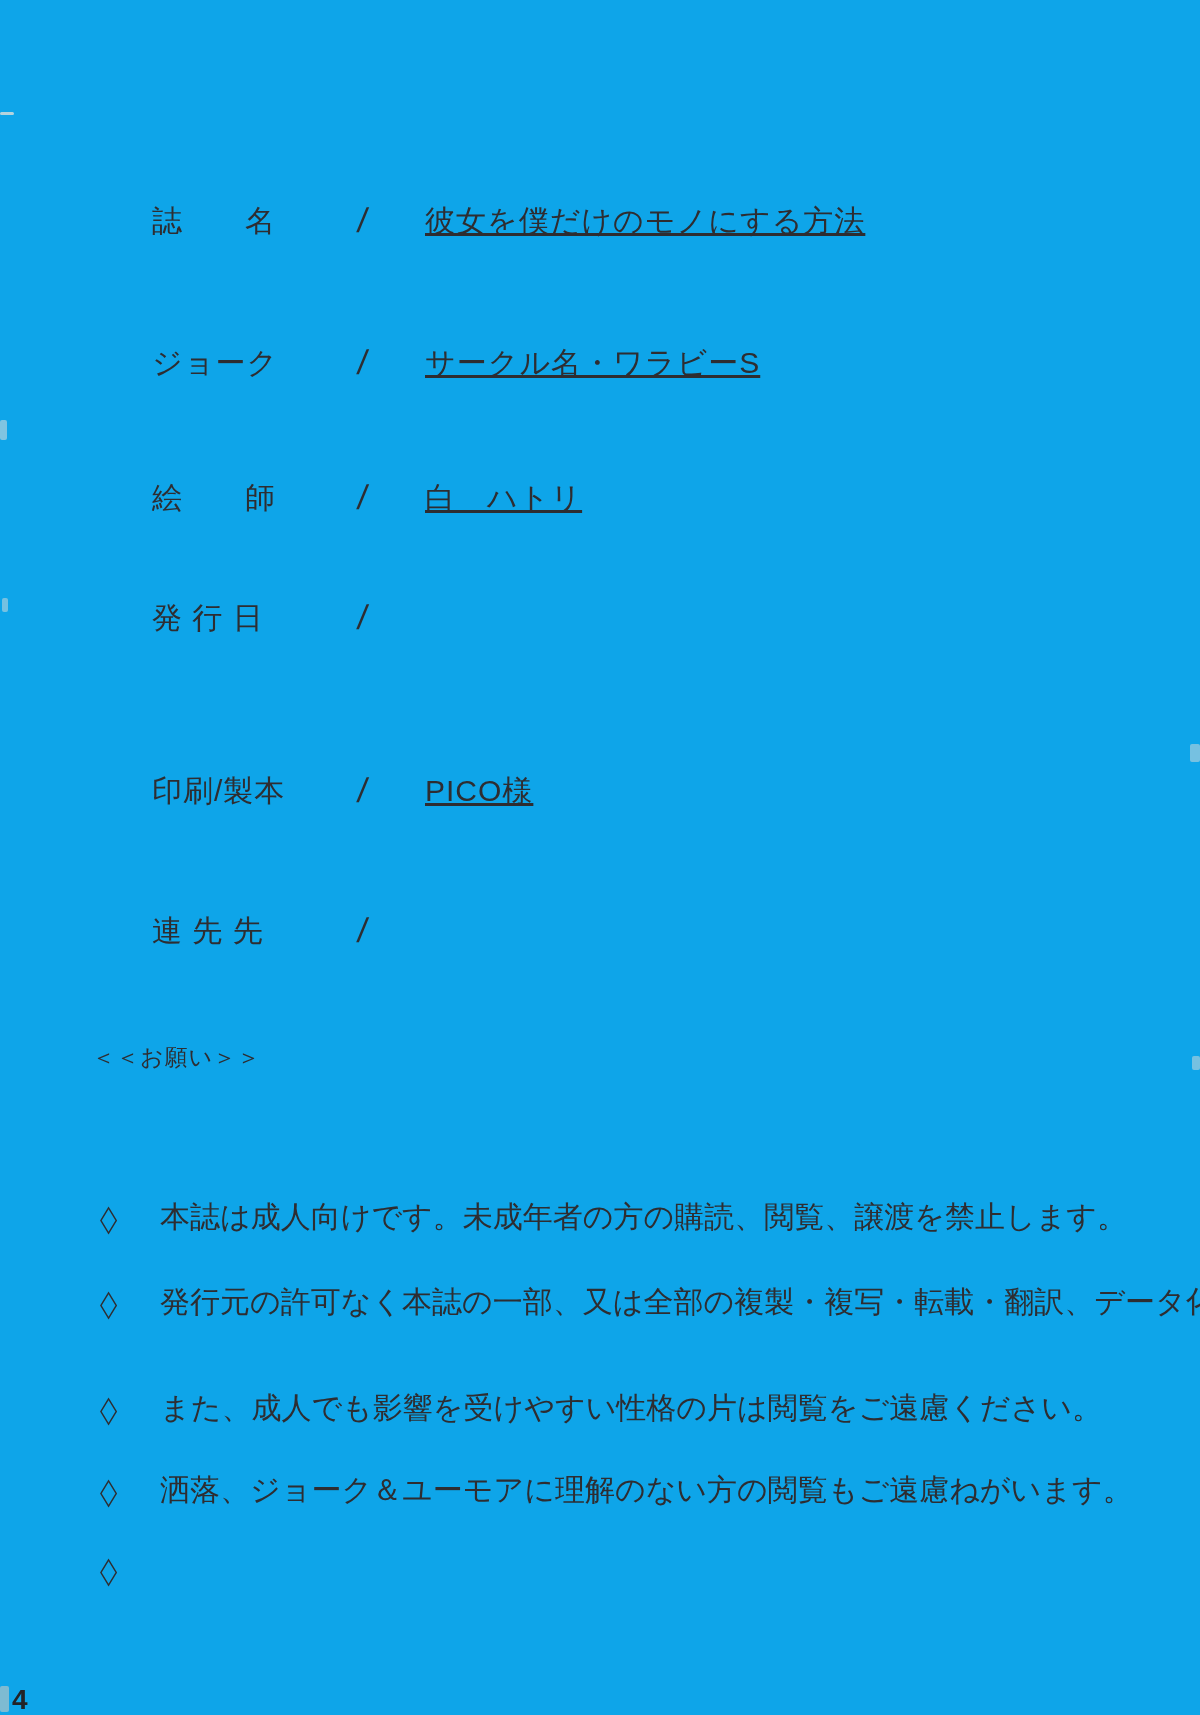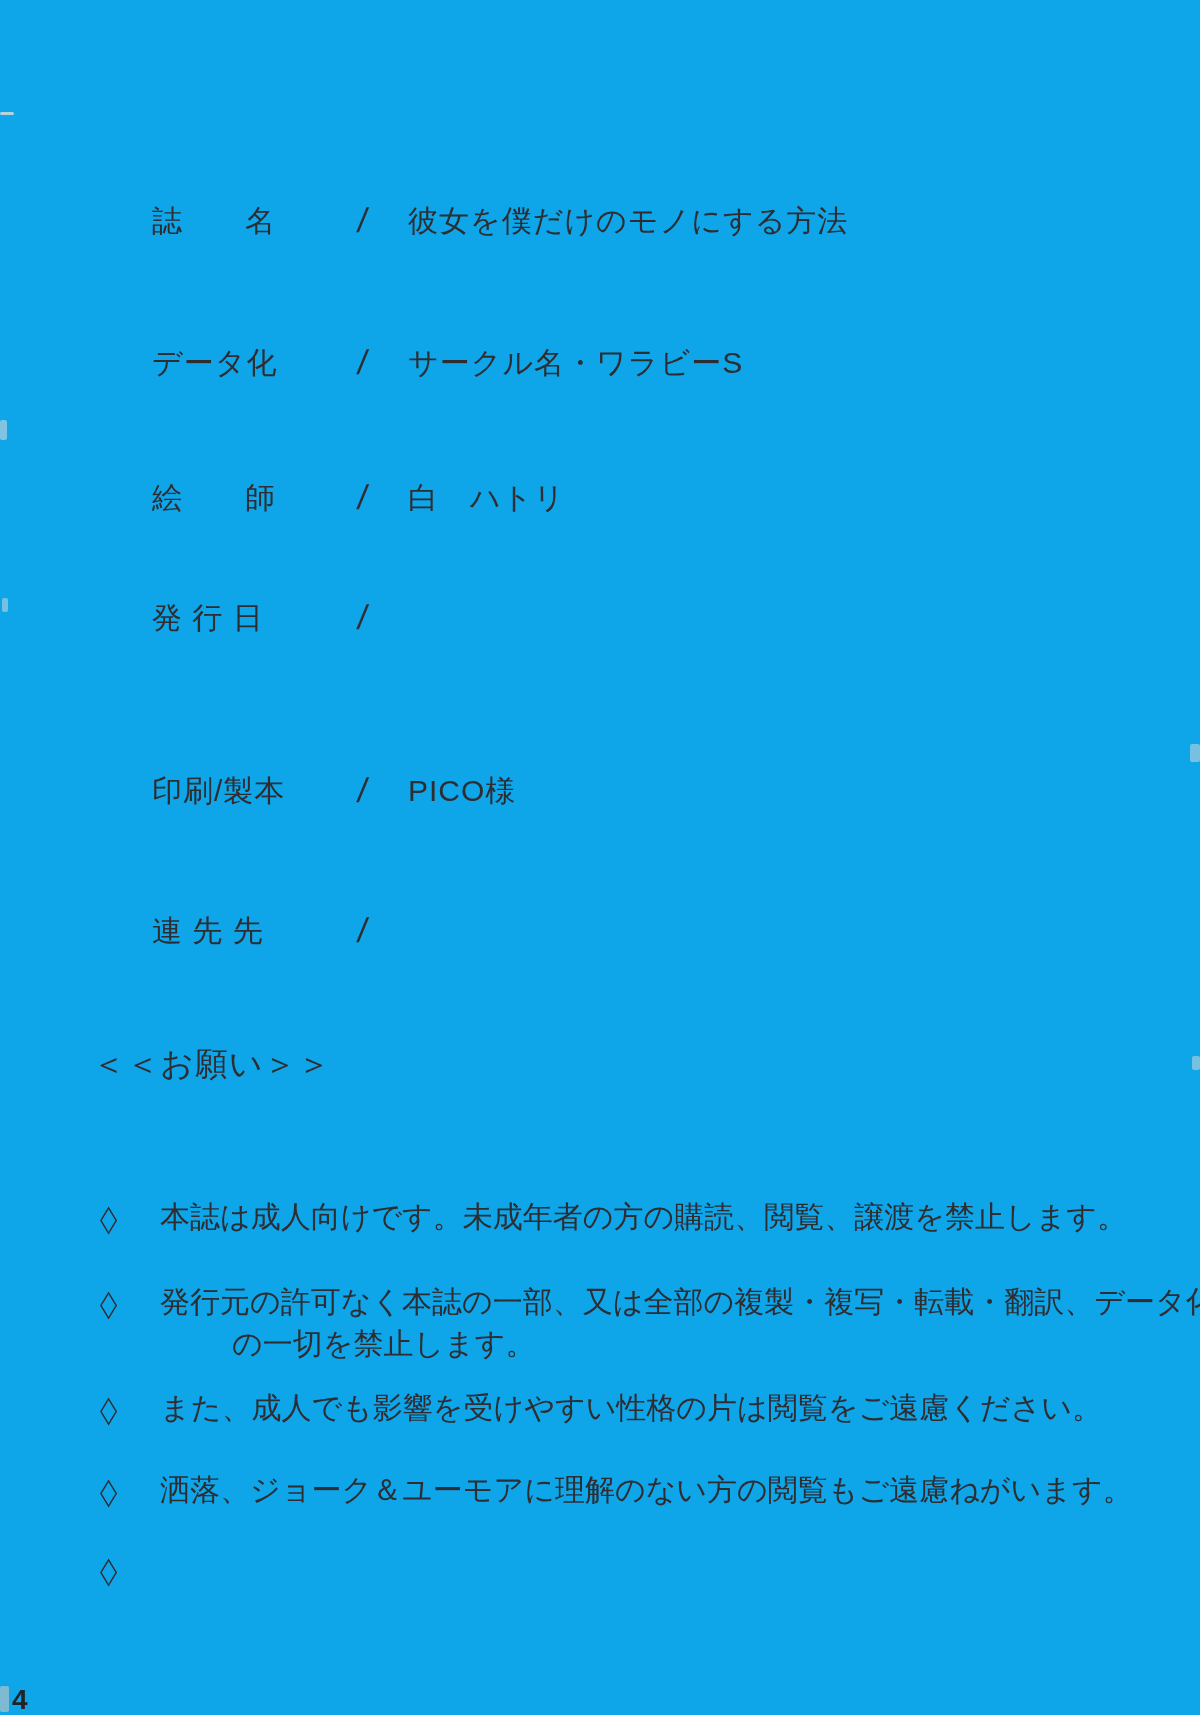--- a/index.html
+++ b/index.html
@@ -30,28 +30,29 @@
   .row .slash{
     display:inline-block;
     width:26px;
     text-align:center;
     font-size:34px;
     margin-top:-3px;
     transform:skewX(-8deg);
   }
   .row .value{
     display:inline-block;
-    margin-left:32px;
+    margin-left:49px;
     white-space:pre;
+    text-decoration:underline;
   }
   
   .notice-heading{
     position:absolute;
     left:92px;
-    font-size:33px;
+    font-size:23px;
     letter-spacing:1px;
     white-space:pre;
   }
   .bullet{
     position:absolute;
     left:100px;
     display:flex;
     align-items:flex-start;
     gap:36px;
     font-size:30px;
@@ -103,21 +104,21 @@
   <div class="artifact a5"></div>
   <div class="artifact a6"></div>
 
   <div class="row" style="top:203px">
     <span class="label">誌　　名</span>
     <span class="slash">/</span>
     <span class="value">彼女を僕だけのモノにする方法</span>
   </div>
 
   <div class="row" style="top:345px">
-    <span class="label">データ化</span>
+    <span class="label">ジョーク</span>
     <span class="slash">/</span>
     <span class="value">サークル名・ワラビーS</span>
   </div>
 
   <div class="row" style="top:480px">
     <span class="label">絵　　師</span>
     <span class="slash">/</span>
     <span class="value">白　ハトリ</span>
   </div>
 
@@ -141,21 +142,20 @@
 
   <div class="bullet" style="top:1199px">
     <span class="diamond">◇</span>
     <span class="btext">本誌は成人向けです。未成年者の方の購読、閲覧、譲渡を禁止します。</span>
   </div>
 
   <div class="bullet" style="top:1284px">
     <span class="diamond">◇</span>
     <span class="btext">発行元の許可なく本誌の一部、又は全部の複製・複写・転載・翻訳、データ化</span>
   </div>
-  <div class="continuation" style="top:1326px">の一切を禁止します。</div>
 
   <div class="bullet" style="top:1390px">
     <span class="diamond">◇</span>
     <span class="btext">また、成人でも影響を受けやすい性格の片は閲覧をご遠慮ください。</span>
   </div>
 
   <div class="bullet" style="top:1472px">
     <span class="diamond">◇</span>
     <span class="btext">洒落、ジョーク＆ユーモアに理解のない方の閲覧もご遠慮ねがいます。</span>
   </div>

